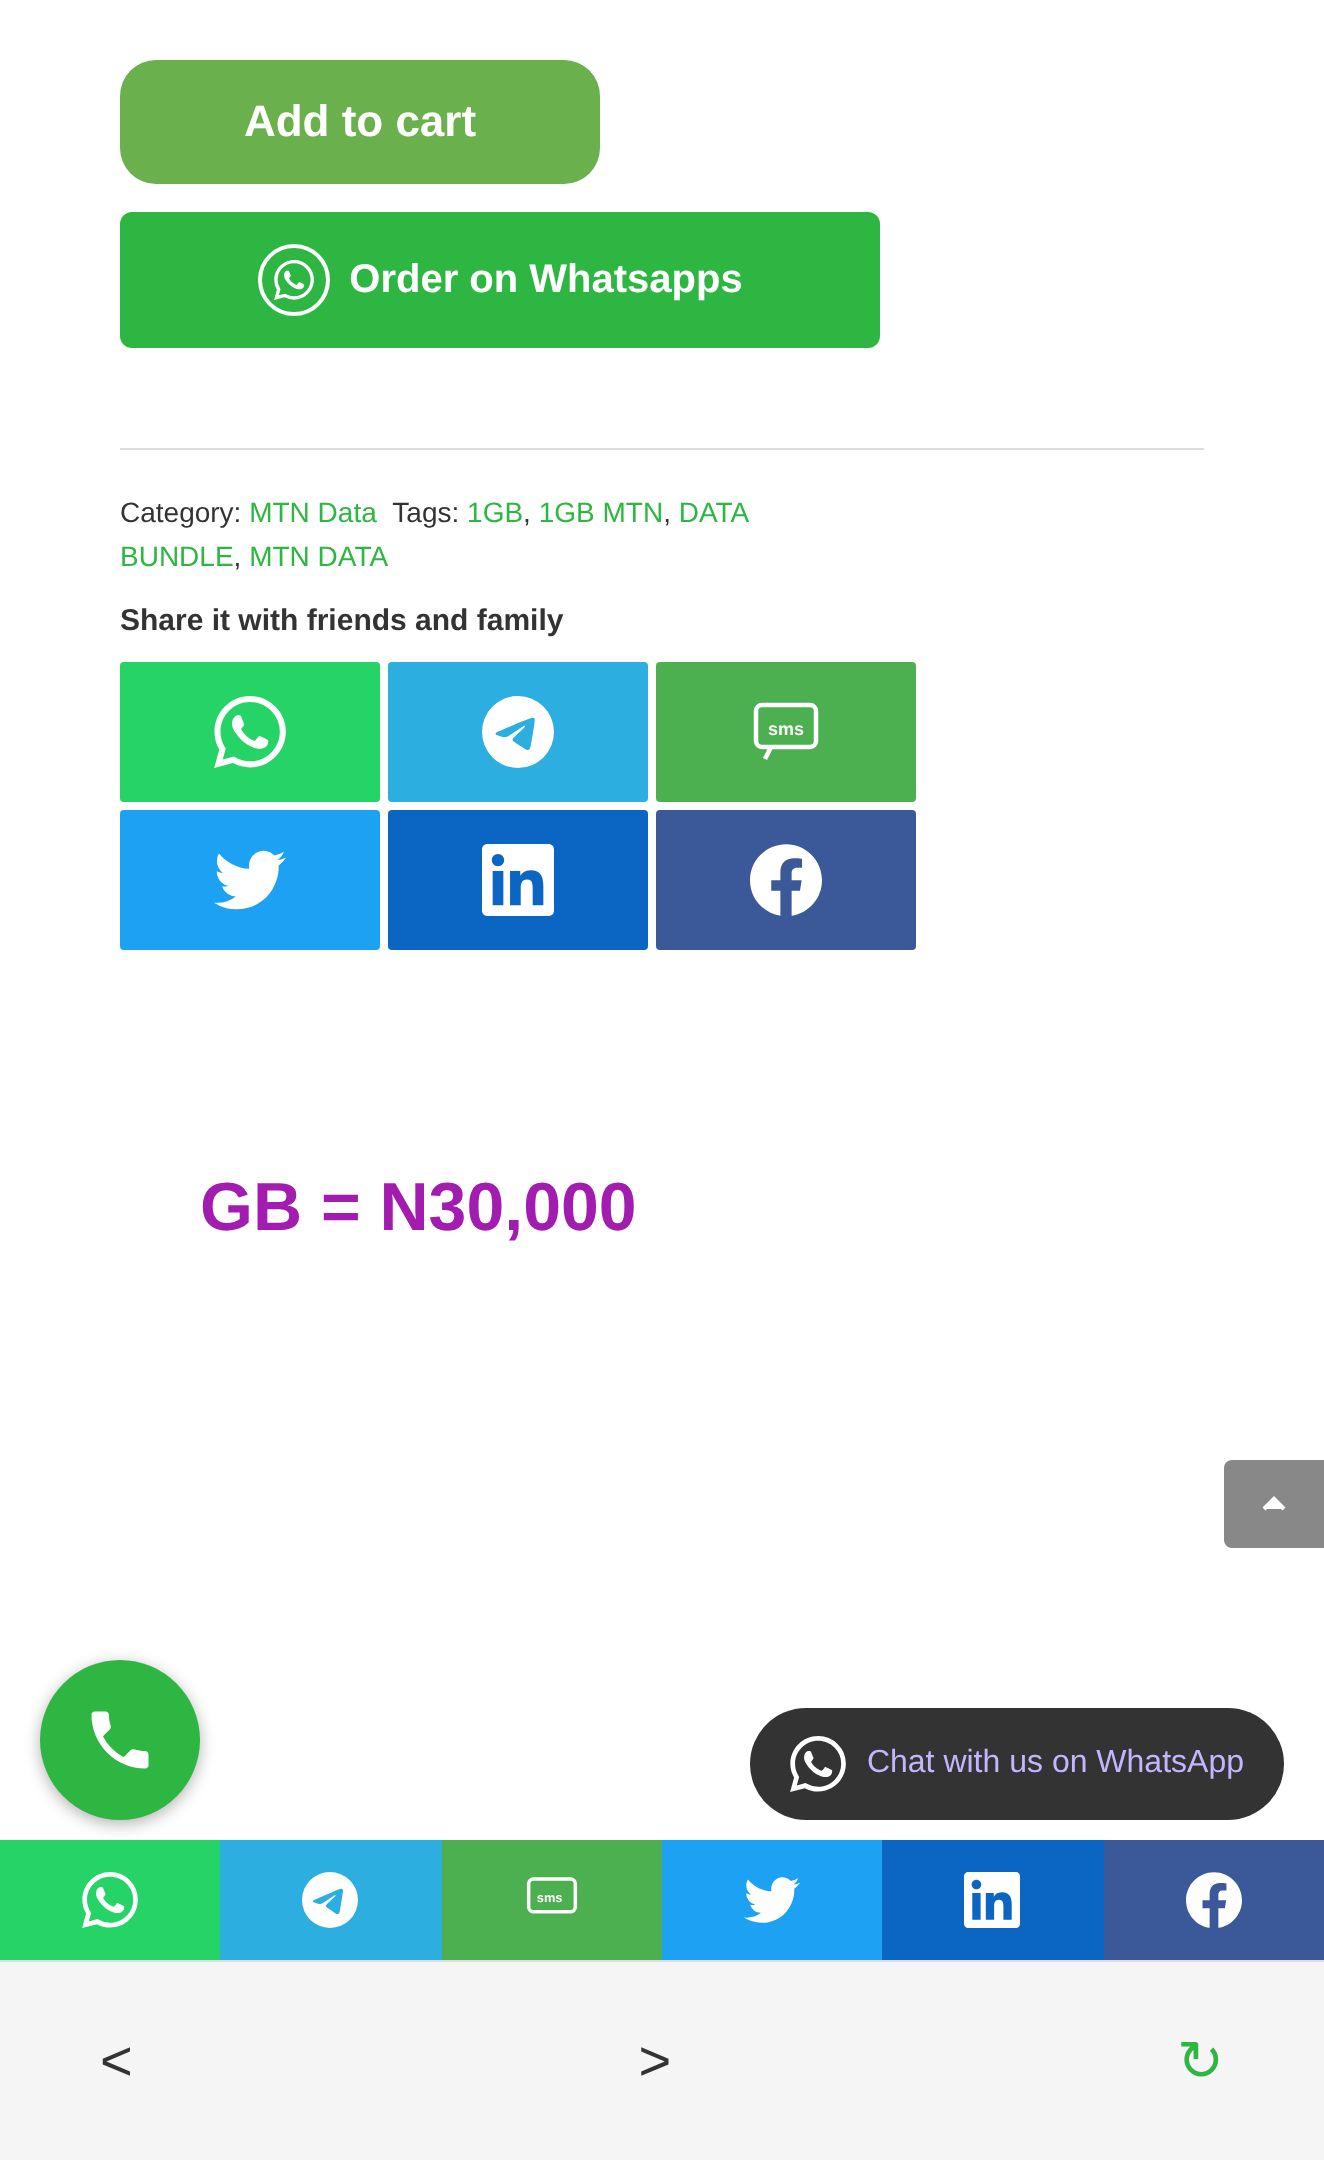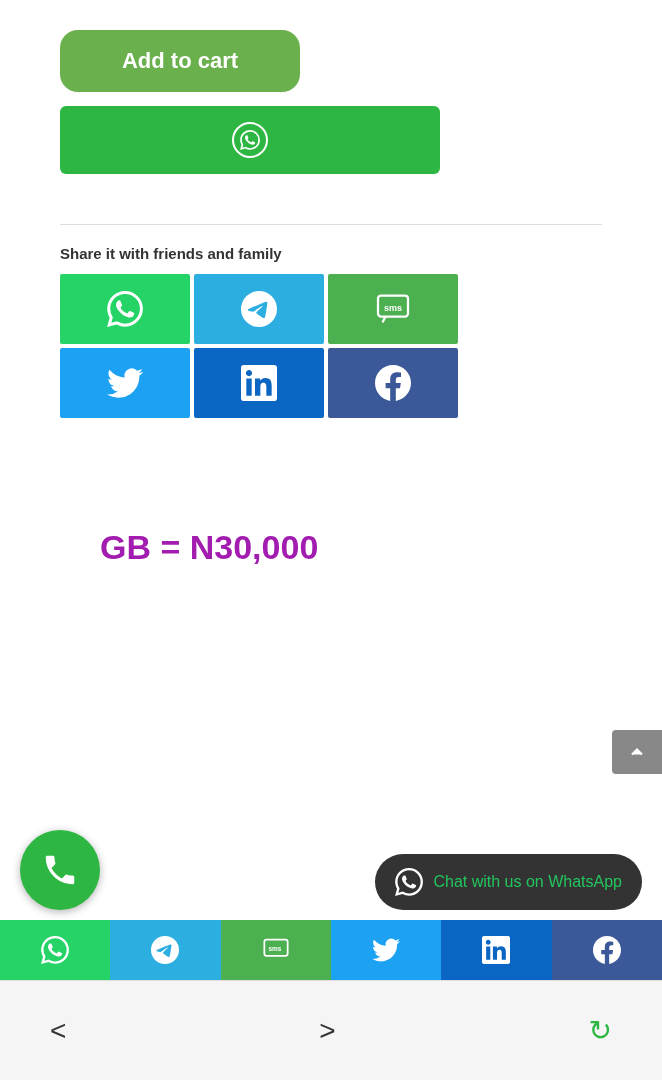--- a/index.html
+++ b/index.html
@@ -214,21 +214,21 @@
       background: #333;
       border-radius: 30px;
       padding: 14px 20px;
       display: flex;
       align-items: center;
       gap: 10px;
       cursor: pointer;
     }
 
     .chat-bubble-text {
-      color: #22c55e;
+      color: #c4b5fd;
       font-size: 16px;
       font-weight: 500;
     }
 
     
     .bottom-bar {
       position: absolute;
       bottom: 100px;
       left: 0;
       right: 0;
@@ -291,26 +291,36 @@
 <div class="top-section">
 
   <button class="add-to-cart-btn">Add to cart</button>
 
   <button class="whatsapp-order-btn">
     <div class="whatsapp-icon-circle">
       <svg width="20" height="20" viewBox="0 0 24 24" fill="white">
         <path d="M17.472 14.382c-.297-.149-1.758-.867-2.03-.967-.273-.099-.471-.148-.67.15-.197.297-.767.966-.94 1.164-.173.199-.347.223-.644.075-.297-.15-1.255-.463-2.39-1.475-.883-.788-1.48-1.761-1.653-2.059-.173-.297-.018-.458.13-.606.134-.133.298-.347.446-.52.149-.174.198-.298.298-.497.099-.198.05-.371-.025-.52-.075-.149-.669-1.612-.916-2.207-.242-.579-.487-.5-.669-.51-.173-.008-.371-.01-.57-.01-.198 0-.52.074-.792.372-.272.297-1.04 1.016-1.04 2.479 0 1.462 1.065 2.875 1.213 3.074.149.198 2.096 3.2 5.077 4.487.709.306 1.262.489 1.694.625.712.227 1.36.195 1.871.118.571-.085 1.758-.719 2.006-1.413.248-.694.248-1.289.173-1.413-.074-.124-.272-.198-.57-.347m-5.421 7.403h-.004a9.87 9.87 0 01-5.031-1.378l-.361-.214-3.741.982.998-3.648-.235-.374a9.86 9.86 0 01-1.51-5.26c.001-5.45 4.436-9.884 9.888-9.884 2.64 0 5.122 1.03 6.988 2.898a9.825 9.825 0 012.893 6.994c-.003 5.45-4.437 9.884-9.885 9.884m8.413-18.297A11.815 11.815 0 0012.05 0C5.495 0 .16 5.335.157 11.892c0 2.096.547 4.142 1.588 5.945L.057 24l6.305-1.654a11.882 11.882 0 005.683 1.448h.005c6.554 0 11.89-5.335 11.893-11.893a11.821 11.821 0 00-3.48-8.413z"></path>
       </svg>
     </div>
+    <span>Order on Whatsapps</span>
   </button>
 </div>
 
 <hr class="divider">
 
 <div class="meta-section">
+  <div class="category-line">
+    <span>Category:</span>
+    <a class="category-link">MTN Data</a>
+    &nbsp;<span>Tags:</span>
+    <a class="category-link"> 1GB</a>,
+    <a class="category-link"> 1GB MTN</a>,
+    <a class="category-link"> DATA<br>BUNDLE</a>,
+    <a class="category-link"> MTN DATA</a>
+  </div>
 
   <div class="share-title">Share it with friends and family</div>
 
   <div class="social-grid">
 
     <button class="social-btn whatsapp">
       <svg width="36" height="36" viewBox="0 0 24 24" fill="white">
         <path d="M17.472 14.382c-.297-.149-1.758-.867-2.03-.967-.273-.099-.471-.148-.67.15-.197.297-.767.966-.94 1.164-.173.199-.347.223-.644.075-.297-.15-1.255-.463-2.39-1.475-.883-.788-1.48-1.761-1.653-2.059-.173-.297-.018-.458.13-.606.134-.133.298-.347.446-.52.149-.174.198-.298.298-.497.099-.198.05-.371-.025-.52-.075-.149-.669-1.612-.916-2.207-.242-.579-.487-.5-.669-.51-.173-.008-.371-.01-.57-.01-.198 0-.52.074-.792.372-.272.297-1.04 1.016-1.04 2.479 0 1.462 1.065 2.875 1.213 3.074.149.198 2.096 3.2 5.077 4.487.709.306 1.262.489 1.694.625.712.227 1.36.195 1.871.118.571-.085 1.758-.719 2.006-1.413.248-.694.248-1.289.173-1.413-.074-.124-.272-.198-.57-.347m-5.421 7.403h-.004a9.87 9.87 0 01-5.031-1.378l-.361-.214-3.741.982.998-3.648-.235-.374a9.86 9.86 0 01-1.51-5.26c.001-5.45 4.436-9.884 9.888-9.884 2.64 0 5.122 1.03 6.988 2.898a9.825 9.825 0 012.893 6.994c-.003 5.45-4.437 9.884-9.885 9.884m8.413-18.297A11.815 11.815 0 0012.05 0C5.495 0 .16 5.335.157 11.892c0 2.096.547 4.142 1.588 5.945L.057 24l6.305-1.654a11.882 11.882 0 005.683 1.448h.005c6.554 0 11.89-5.335 11.893-11.893a11.821 11.821 0 00-3.48-8.413z"></path>
       </svg>
     </button>

